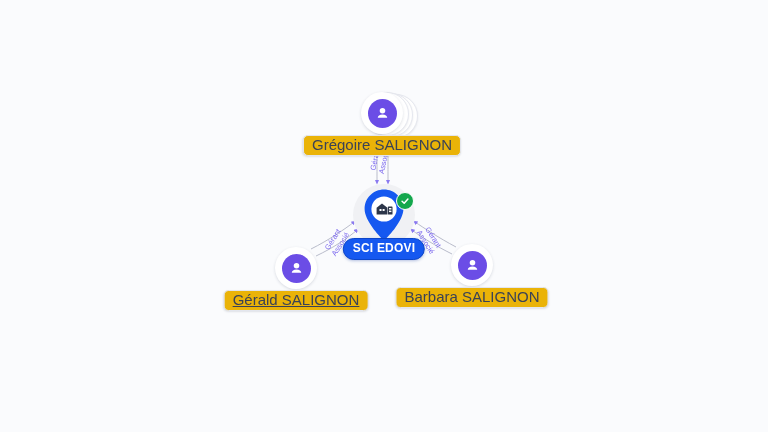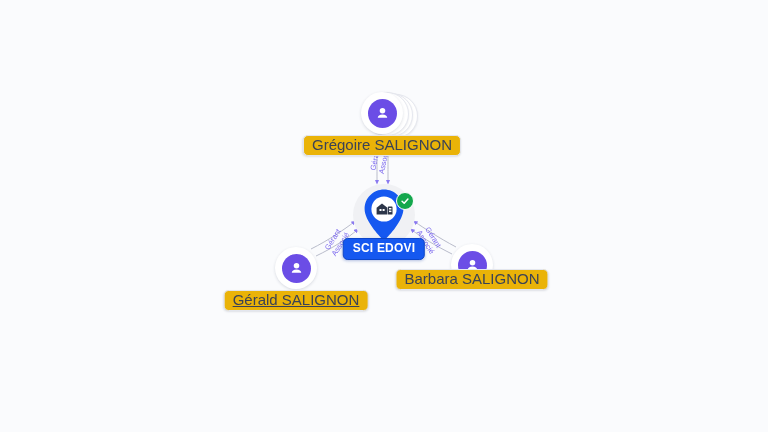--- a/index.html
+++ b/index.html
@@ -228,21 +228,21 @@
     <div class="avatar-wrap">
       <div class="avatar-ring">
         <div class="avatar-circle">
           <svg width="17" height="17" viewBox="0 0 24 24" fill="#ffffff">
             <circle cx="12" cy="8.2" r="3.9"></circle>
             <path d="M12 13.4c-4.1 0-6.7 2.4-6.7 4.7h13.4c0-2.3-2.6-4.7-6.7-4.7z"></path>
           </svg>
         </div>
       </div>
     </div>
-    <div class="name-pill" style="left:0px; top:4px;">Barbara SALIGNON</div>
+    <div class="name-pill" style="left:0px; top:22px;">Barbara SALIGNON</div>
   </div>
 
   <div class="company-node" style="left:384px; top:214px;">
     <div class="company-halo"></div>
 
     <div class="pin">
       <svg width="44" height="56" viewBox="0 0 44 56">
         <path d="M22 1.5 C11.2 1.5 2.6 10.1 2.6 20.9 C2.6 32.6 17.3 47.9 20.6 51.2 C21.4 52.0 22.6 52.0 23.4 51.2 C26.7 47.9 41.4 32.6 41.4 20.9 C41.4 10.1 32.8 1.5 22 1.5 Z" fill="#1558f0"></path>
         <circle cx="22" cy="21" r="12.6" fill="#ffffff"></circle>
         <g fill="#2d3649">
@@ -255,16 +255,16 @@
         </g>
       </svg>
     </div>
 
     <div class="verified-badge">
       <svg width="10" height="10" viewBox="0 0 24 24" fill="none" stroke="#ffffff" stroke-width="3.6" stroke-linecap="round" stroke-linejoin="round">
         <path d="M5 12.6 L10 17.4 L19 7.2"></path>
       </svg>
     </div>
 
-    <div class="company-pill" style="left:0px; top:24px;">SCI EDOVI</div>
+    <div class="company-pill" style="left:0px; top:24px;border-radius:11px;">SCI EDOVI</div>
   </div>
 
 </div>
 
 </body></html>

